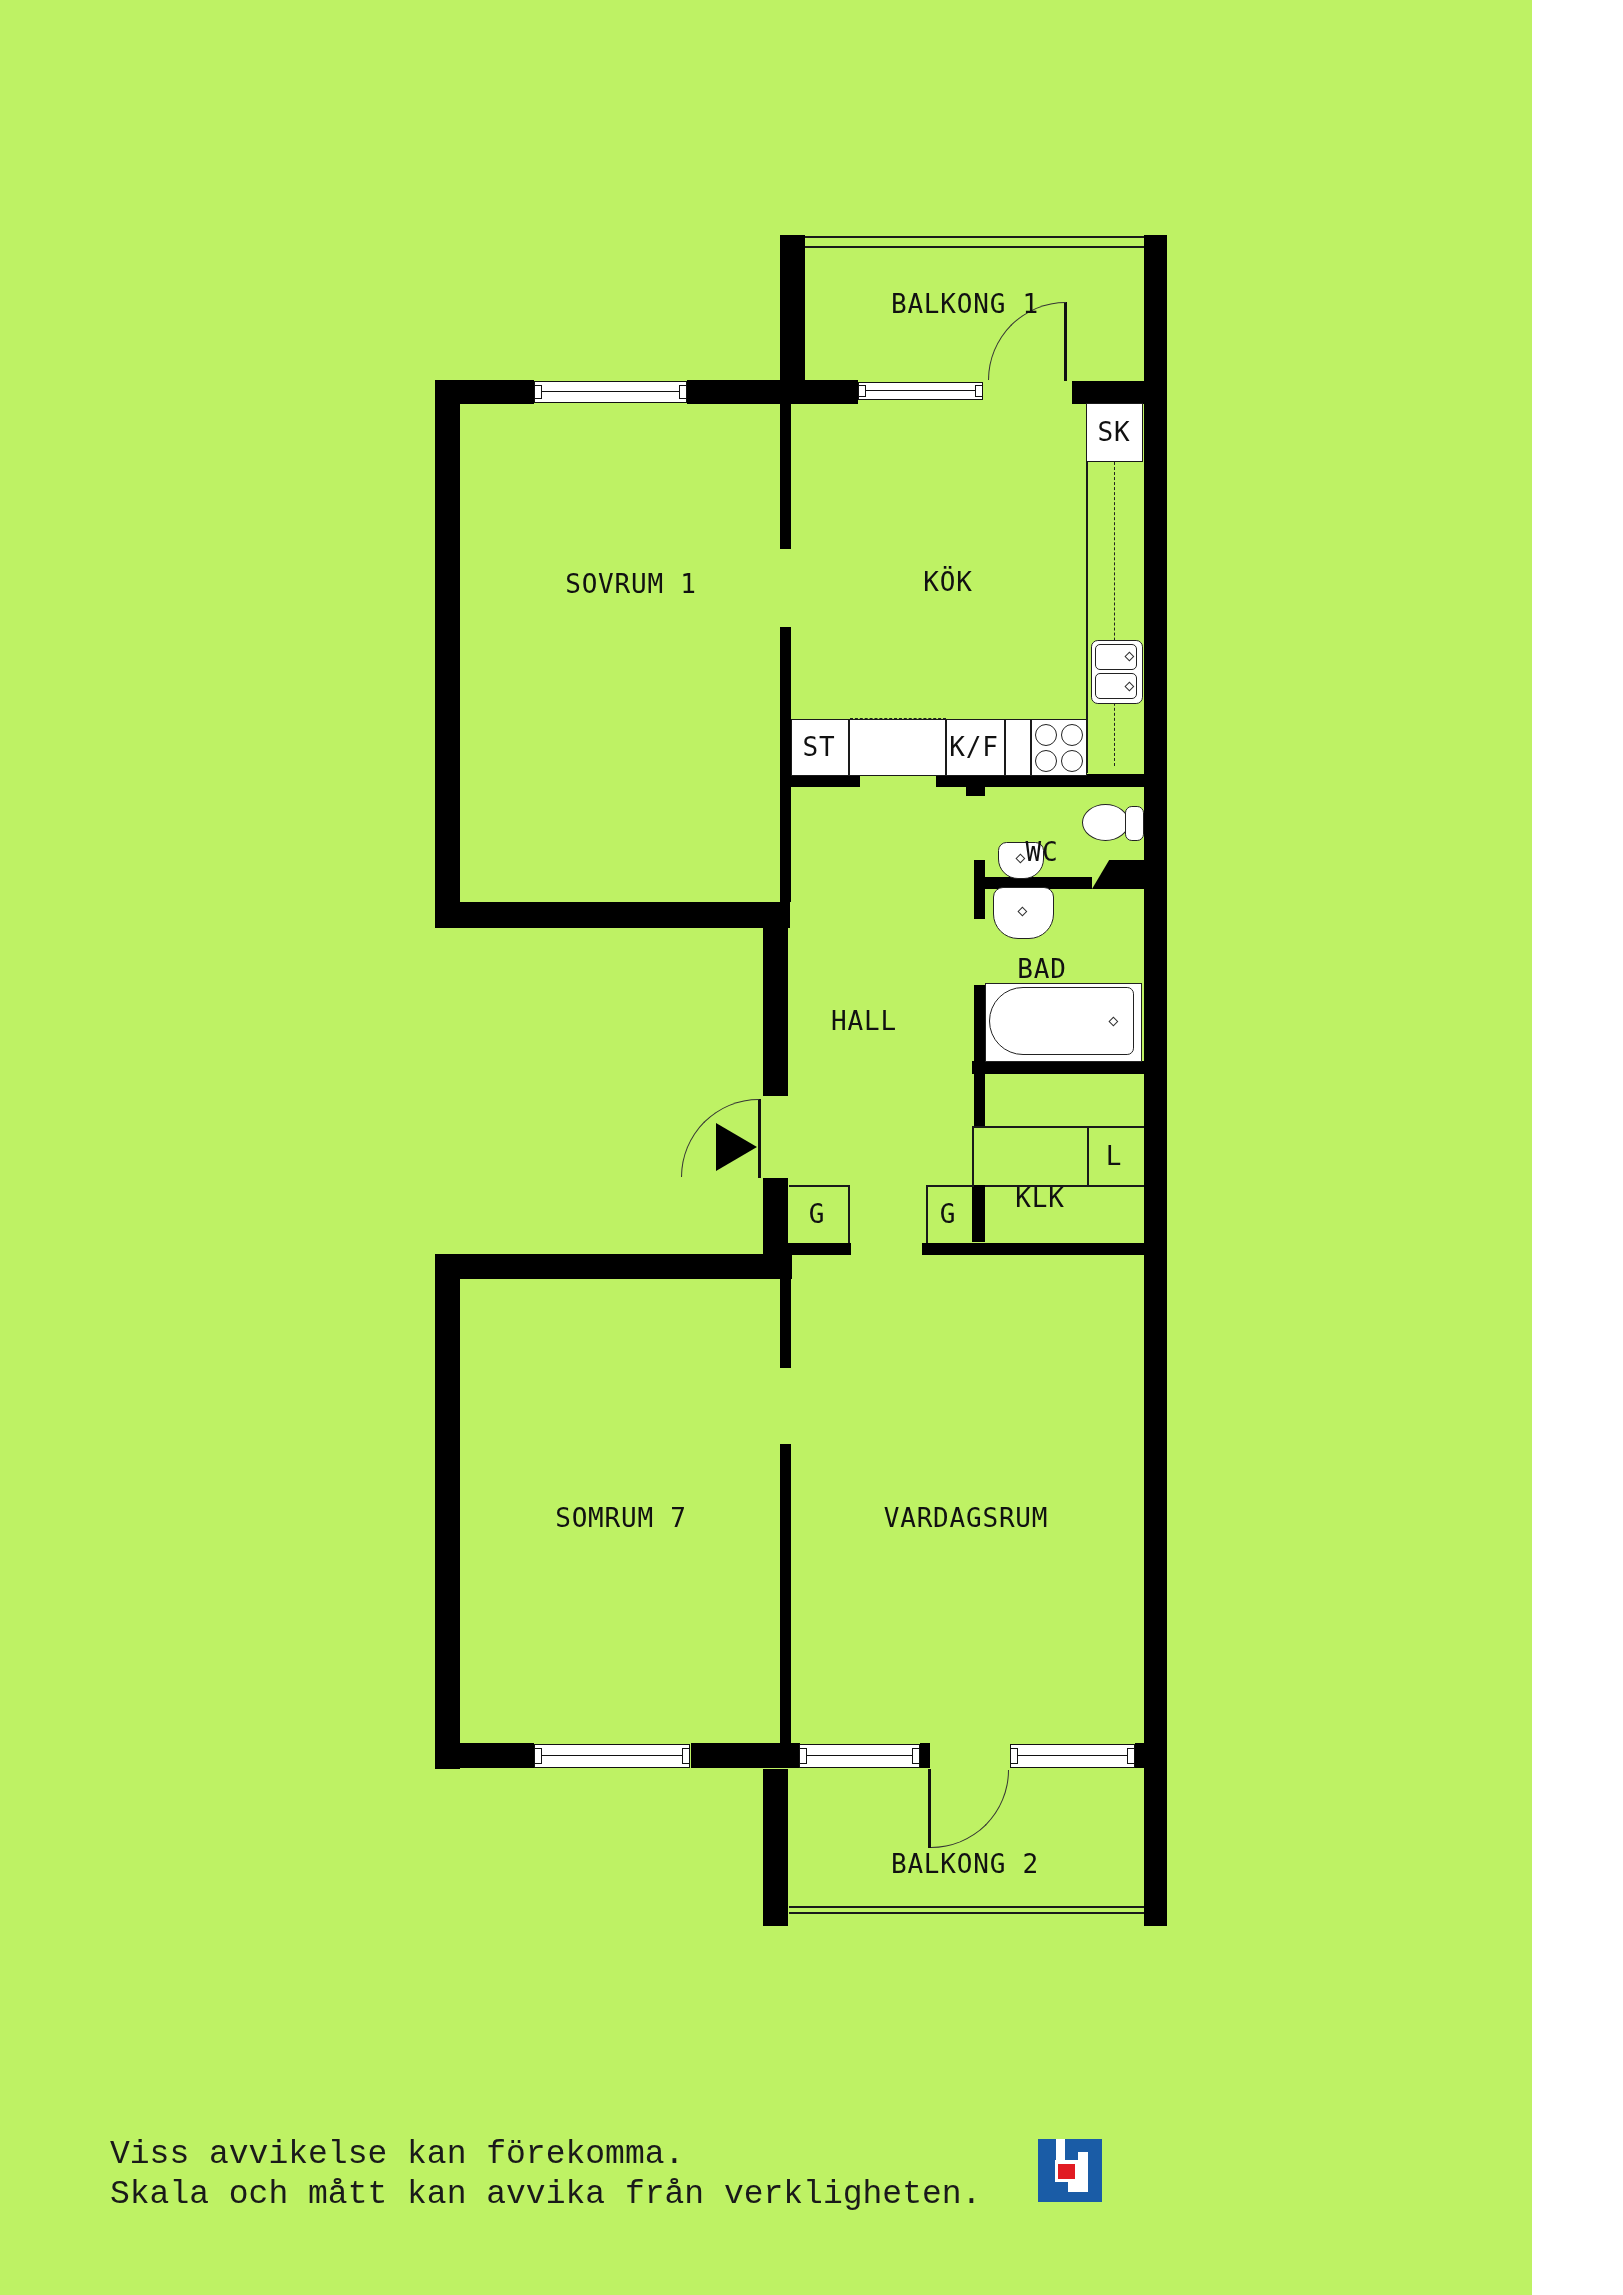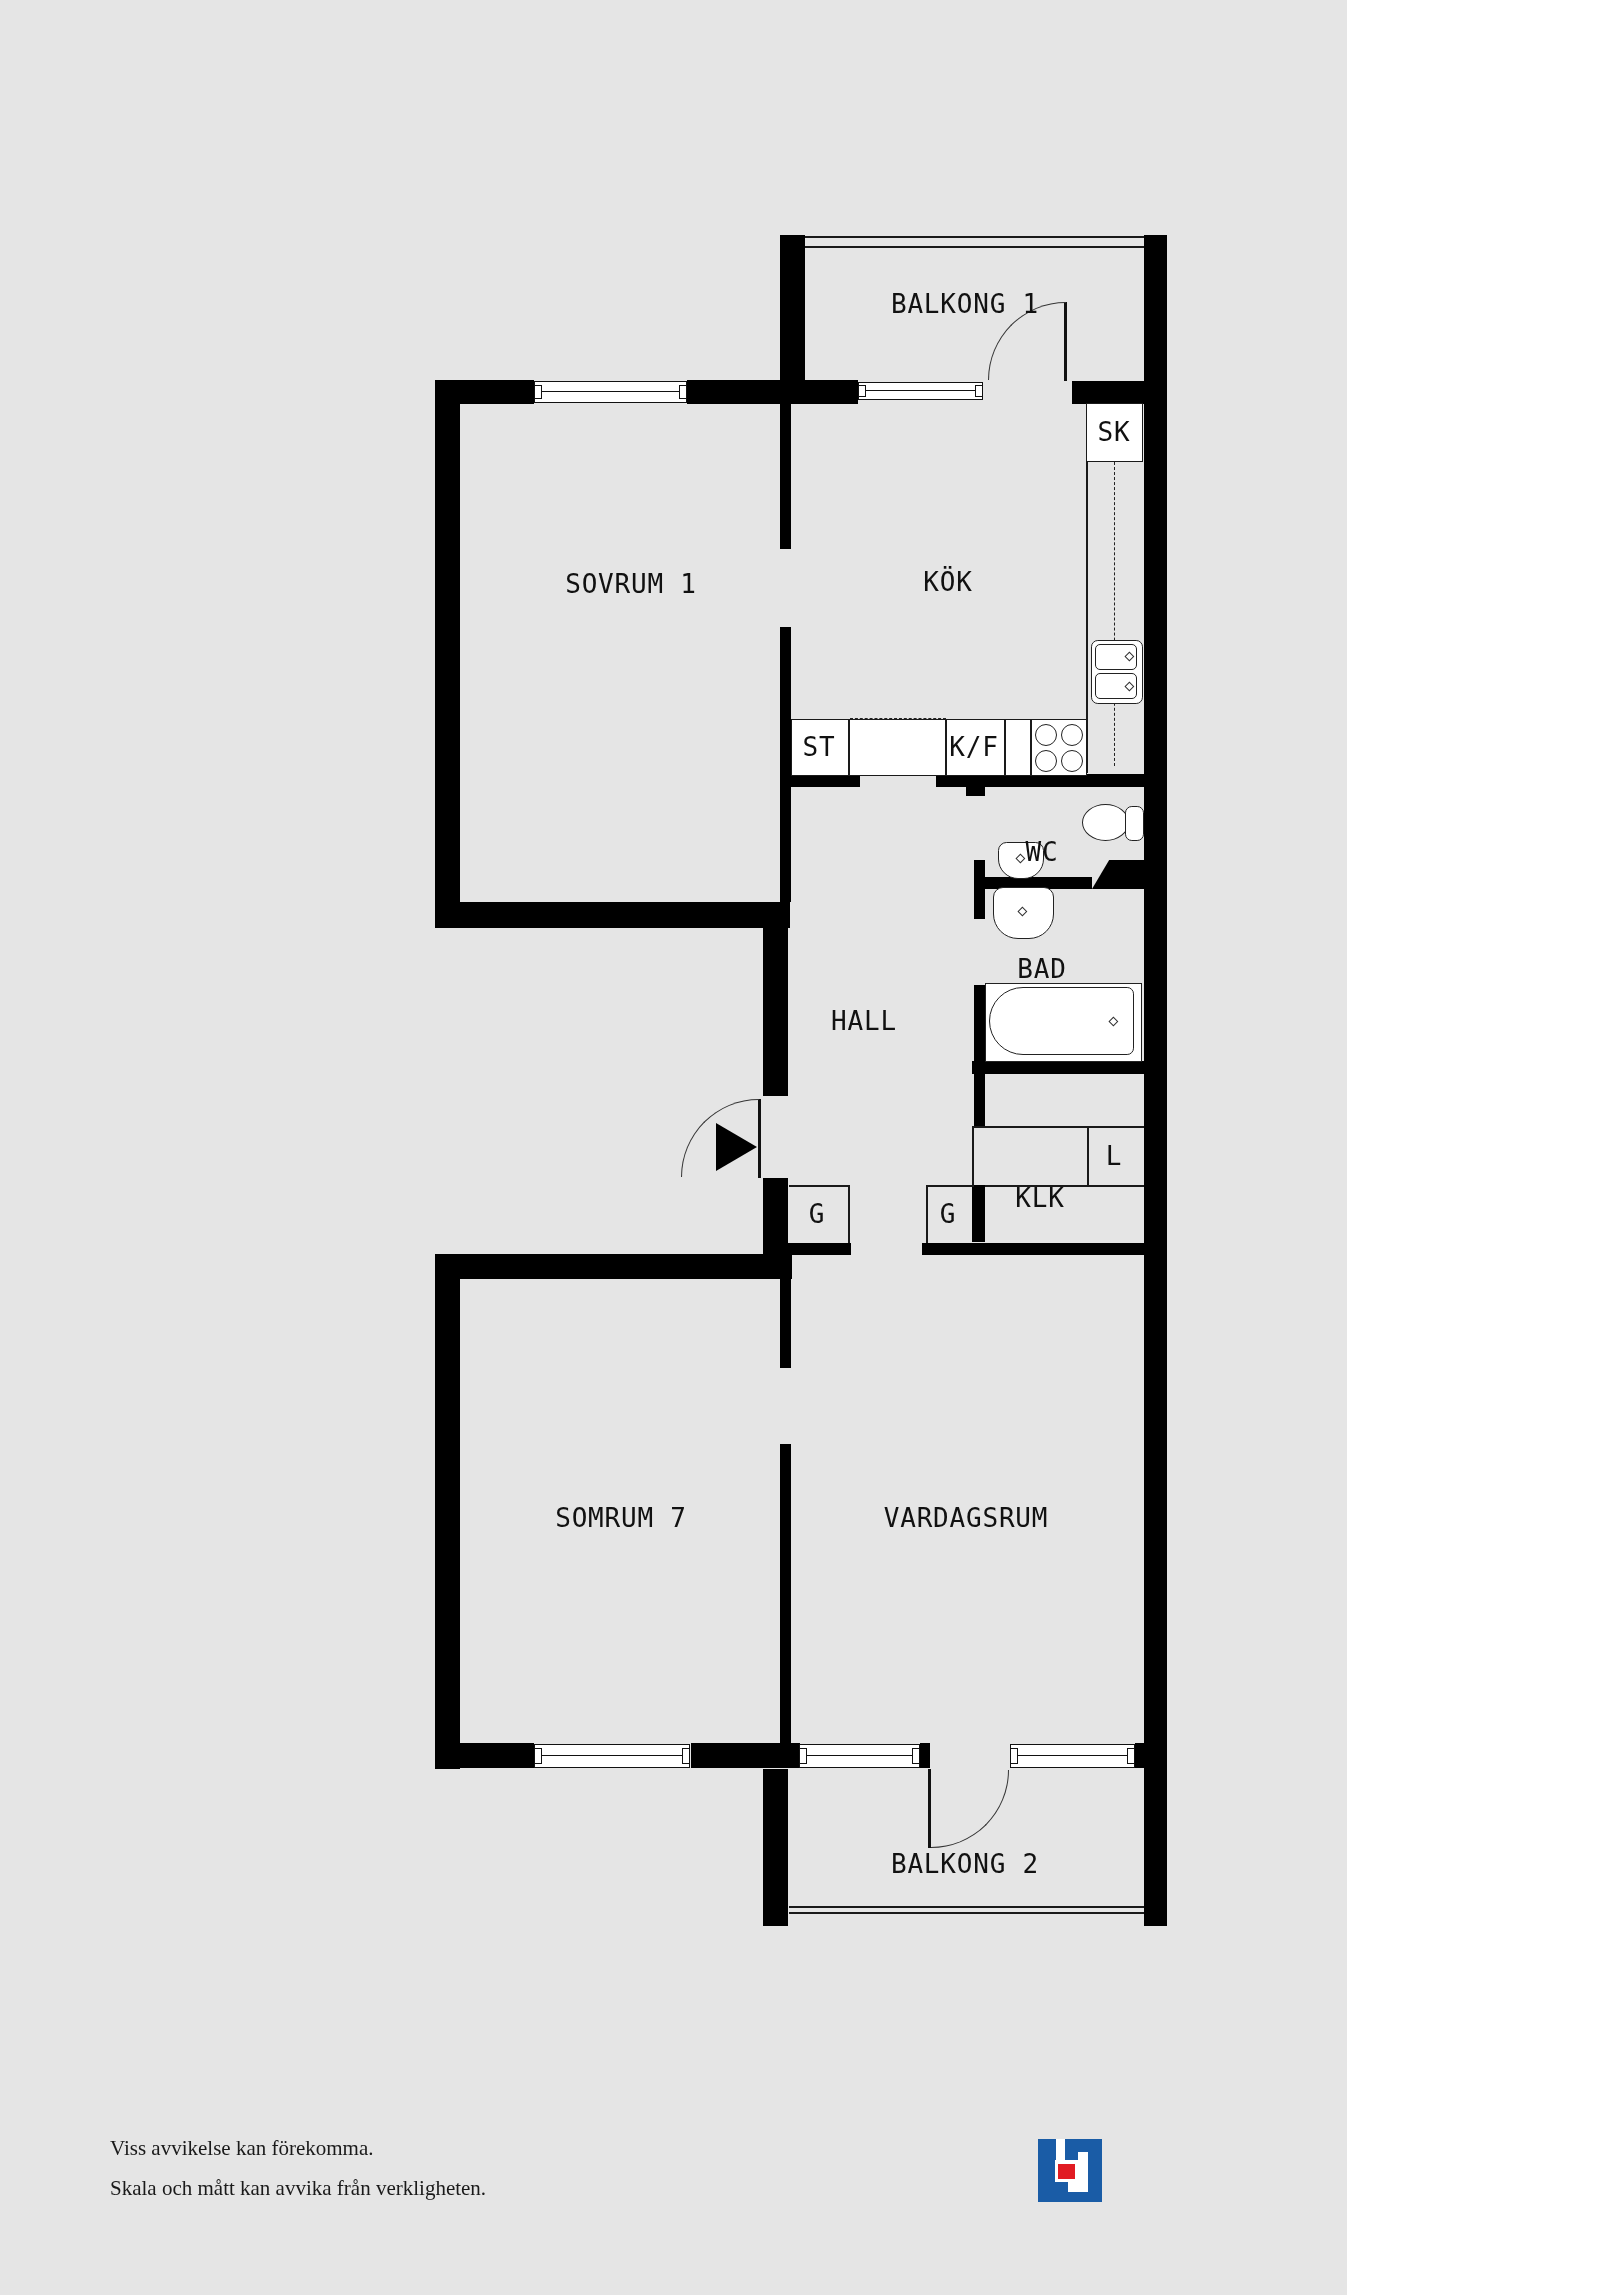--- a/index.html
+++ b/index.html
@@ -1,16 +1,16 @@
 <!DOCTYPE html>
 <html style="font-size:13.5px"><head>
 <meta charset="utf-8">
 <style>
   html,body{margin:0;padding:0;background:#ffffff;}
-  .page{position:relative;width:1347px;height:2295px;background:#e5e5e5;overflow:hidden;
+  .page{position:relative;width:1532px;height:2295px;background:#bef264;overflow:hidden;
         font-family:"DejaVu Sans Mono", monospace;}
   
   .w{position:absolute;background:#000;}
   
   .ln{position:absolute;background:#1a1a1a;}
   .dash-v{position:absolute;border-left:1.7px dashed #222;}
   .dash-h{position:absolute;border-top:1.7px dashed #222;}
   
   .box{position:absolute;border:1.7px solid #1a1a1a;background:#fff;box-sizing:border-box;}
   .fx{position:absolute;border:1.7px solid #222;background:#fff;box-sizing:border-box;}
@@ -30,21 +30,21 @@
        color:#111;white-space:nowrap;}
   
   .dia{position:absolute;width:6.8px;height:6.8px;border:1.3px solid #333;background:#fff;
        transform:rotate(45deg);box-sizing:border-box;}
   .burner{position:absolute;width:22px;height:22px;border:1.7px solid #222;border-radius:50%;
           background:#fff;box-sizing:border-box;}
   
   .tri{position:absolute;width:0;height:0;border-top:24px solid transparent;
        border-bottom:24px solid transparent;border-left:41px solid #000;}
   
-  .foot-line{position:absolute;font-family:Liberation Serif, serif;font-size:21px;color:#1a1a1a;}
+  .foot-line{position:absolute;font-family:Liberation Mono, monospace;font-size:33px;color:#1a1a1a;}
   .logo-mark{position:absolute;left:1038px;top:2139px;width:64px;height:63px;background:#1A5CA6;}
   .logo-mark .wh{position:absolute;background:#fff;}
   .logo-mark .rd{position:absolute;background:#E11B22;}
   .logo-text{position:absolute;left:1118px;top:2148px;font-family:"Liberation Serif", serif;
              font-weight:bold;font-size:47px;color:#1A5CA6;white-space:nowrap;}
 </style>
 </head>
 <body>
 
 <div class="page">

